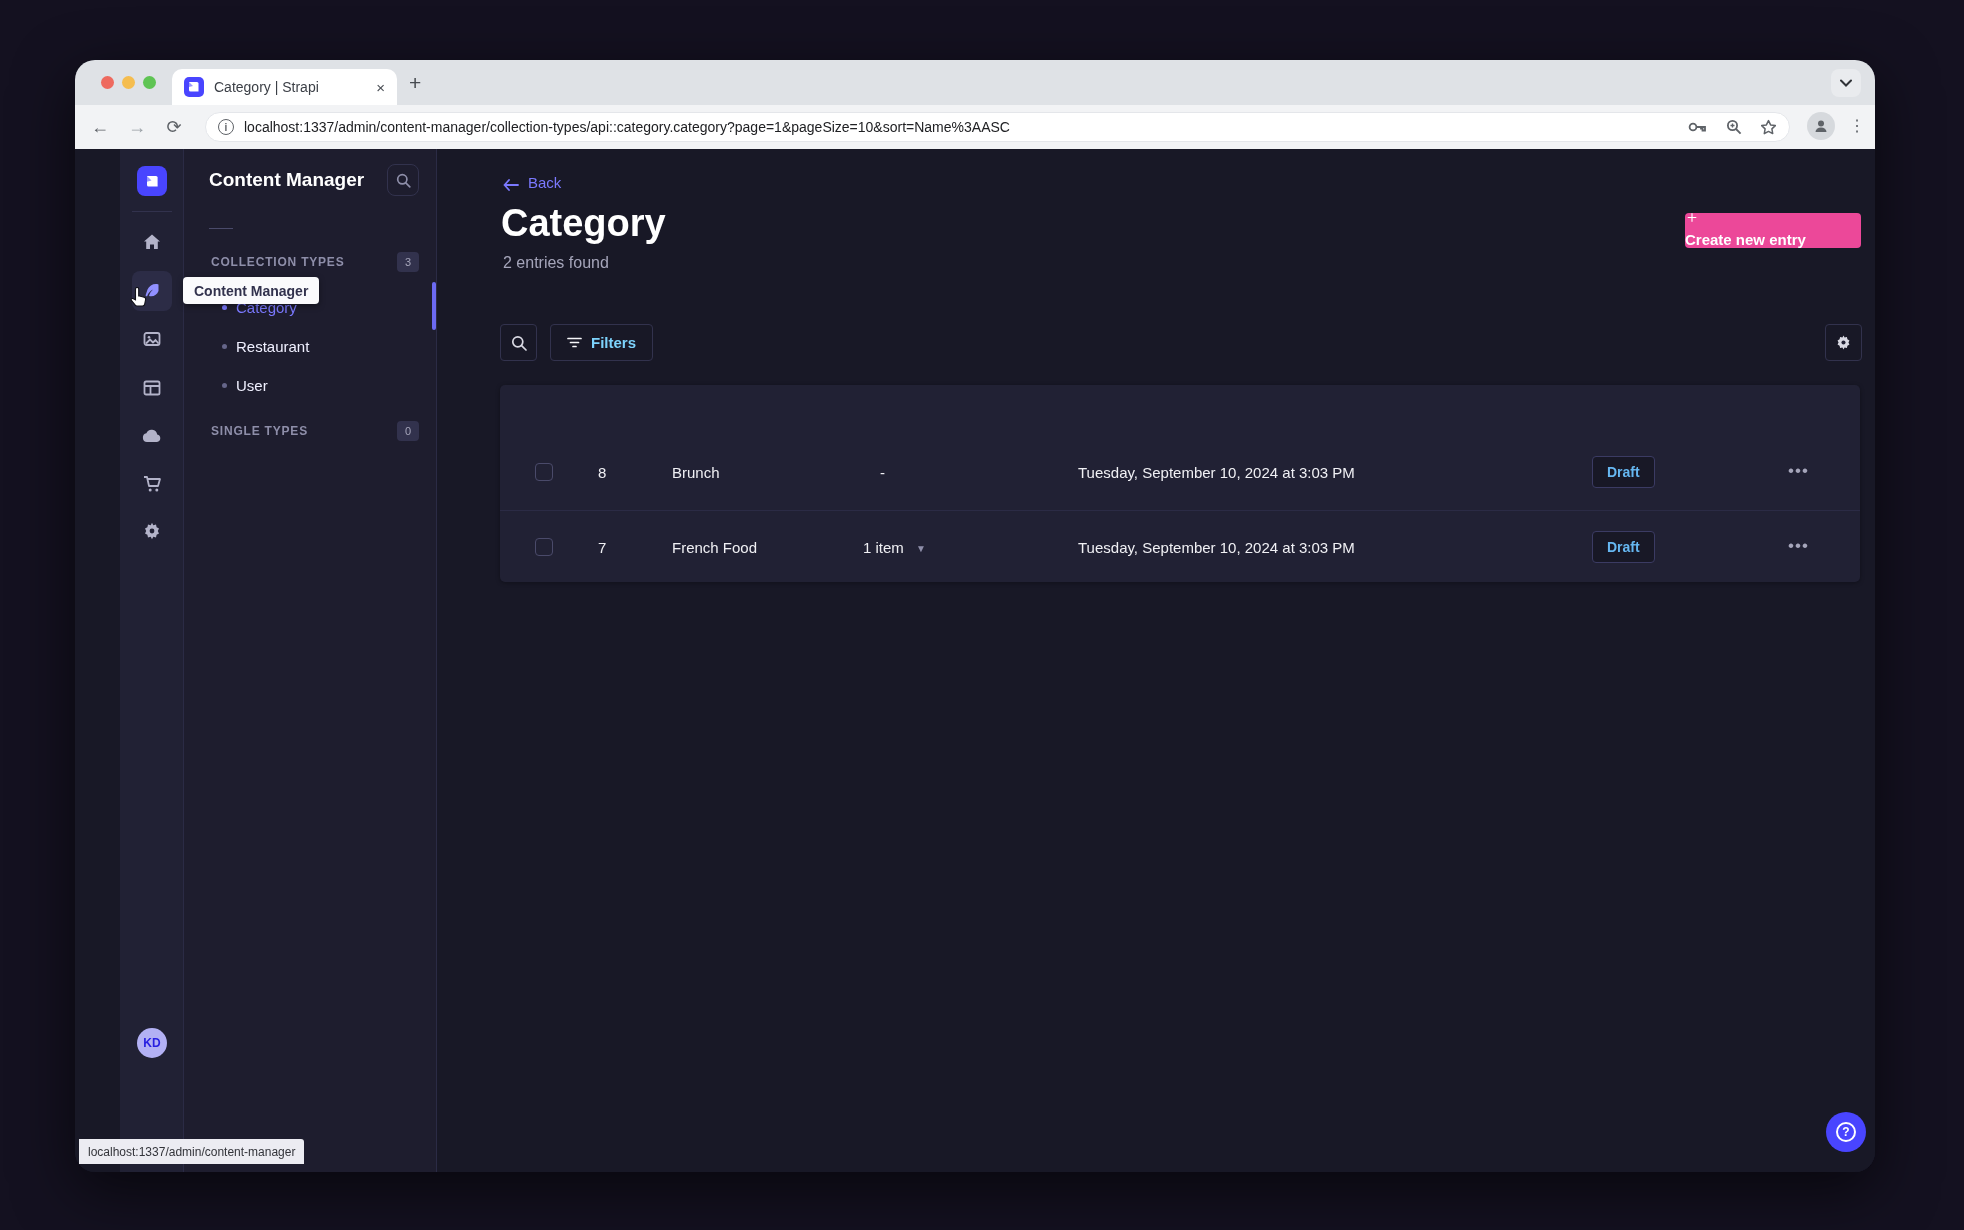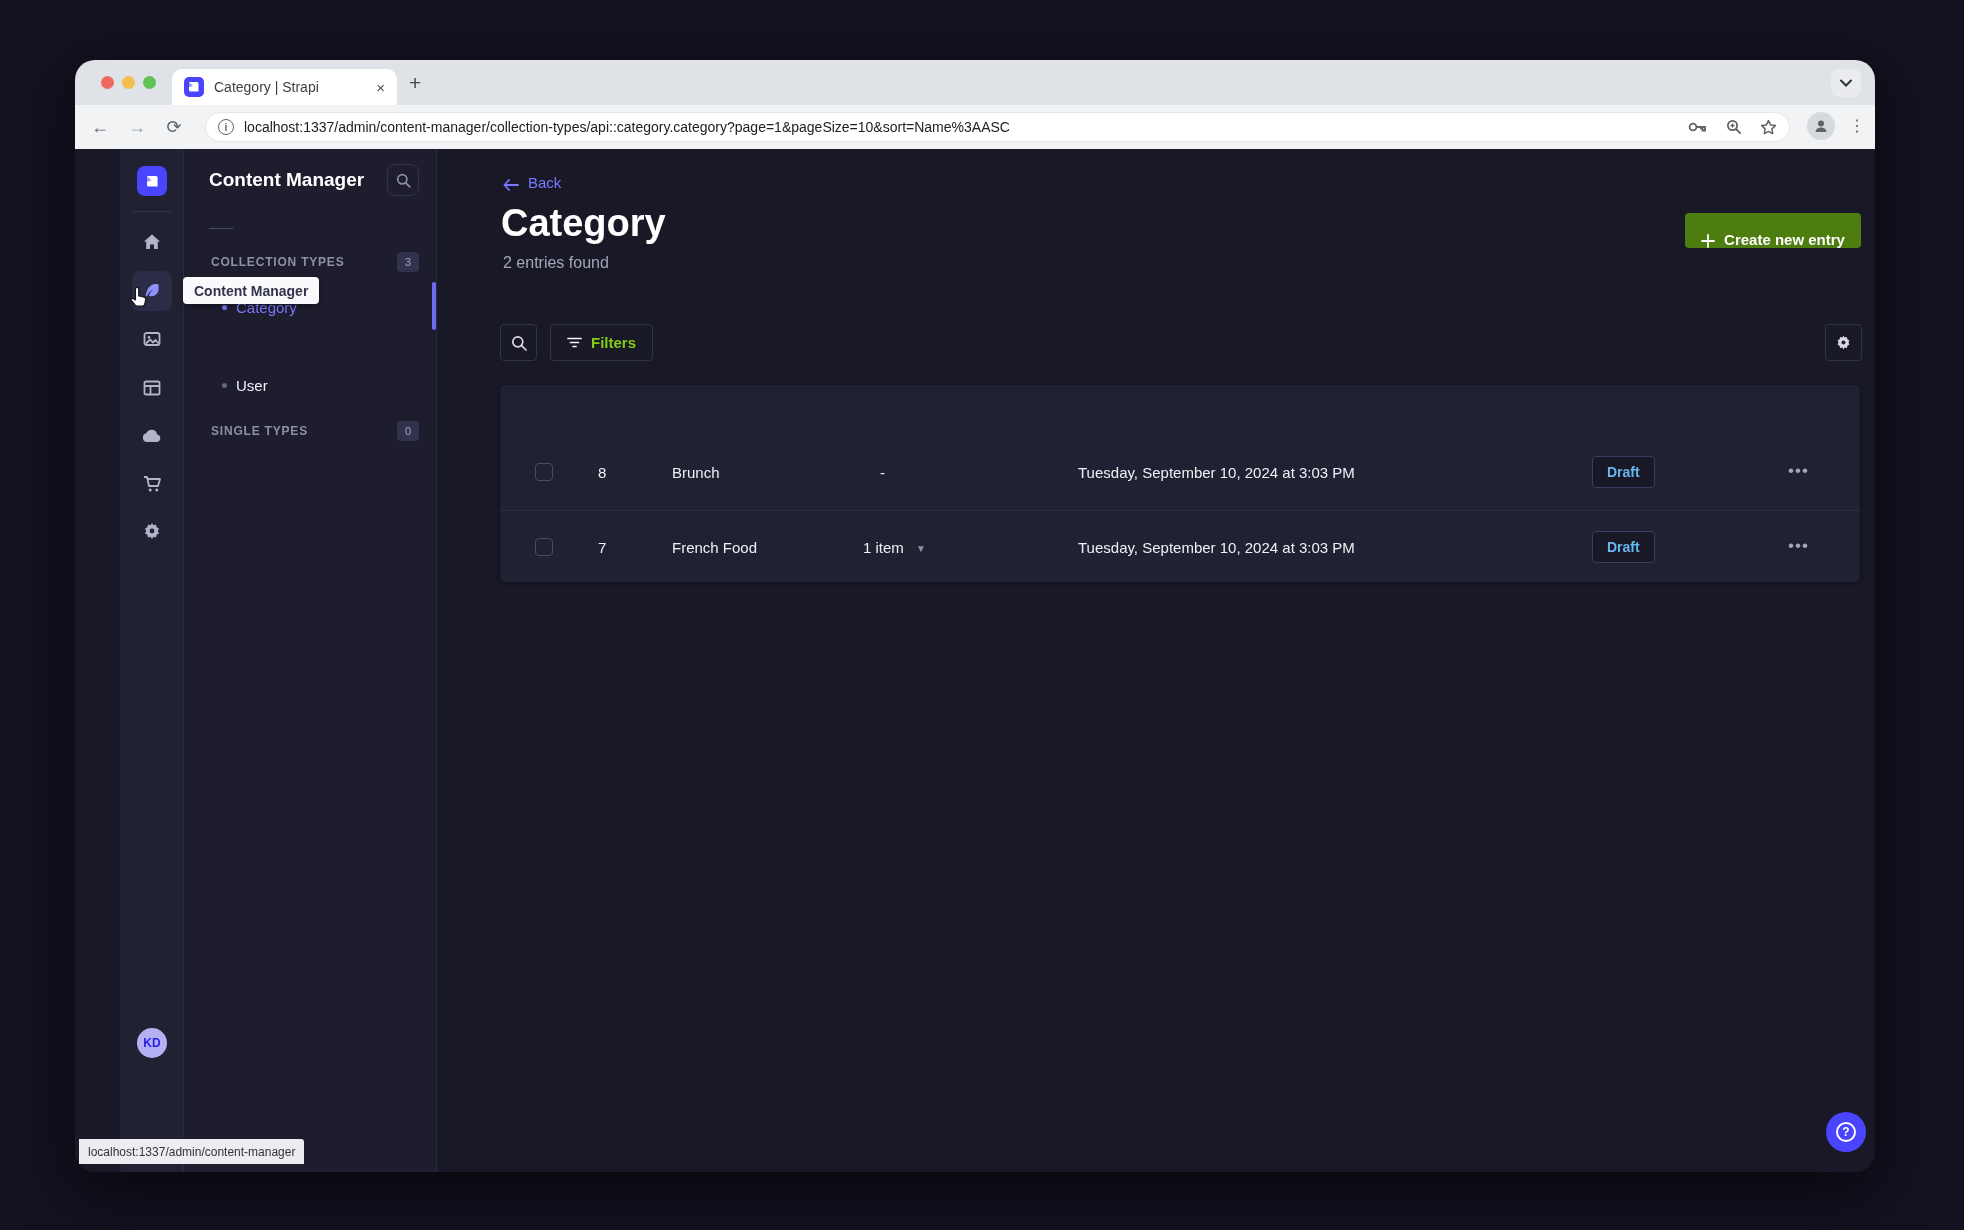--- a/index.html
+++ b/index.html
@@ -79,30 +79,30 @@
              display:flex; align-items:center; padding:0 11px; z-index:20;
              box-shadow:0 2px 6px rgba(0,0,0,.4); }
   .tooltip span { font-size:14px; font-weight:bold; color:#32324d; white-space:nowrap; }
 
   
   .main { position:relative; flex:1; height:100%; background:#181826; }
   .back-link { position:absolute; left:66px; top:25px; display:flex; align-items:flex-end; gap:9px;
                color:#7b79ff; font-size:15px; }
   .page-title { position:absolute; left:64px; top:53px; font-size:38px; font-weight:bold; color:#ffffff; }
   .page-subtitle { position:absolute; left:66px; top:105px; font-size:16px; color:#a5a5ba; }
-  .create-btn { position:absolute; left:1248px; top:64px; width:176px; height:35px; background:#4d7c0f;
+  .create-btn { position:absolute; left:1248px; top:64px; width:176px; height:35px; background:#ec4899;
                 border:none; border-radius:4px; color:#ffffff; font-size:15px; font-weight:600;
-                display:flex; align-items:flex-end; justify-content:center; gap:9px;
-                font-family:"Liberation Sans", sans-serif; }
+                display:flex; align-items:flex-start; justify-content:center; gap:9px;
+                font-family:"Liberation Sans", sans-serif;flex-direction:column; }
   .icon-sq-btn { position:absolute; width:37px; height:37px; border:1px solid #32324d; border-radius:4px;
                  background:transparent; display:flex; align-items:center; justify-content:center; color:#d9d9e3; }
   .search-btn { left:63px; top:175px; }
   .gear-btn { left:1388px; top:175px; }
   .filters-btn { position:absolute; left:113px; top:175px; height:37px; padding:0 16px; background:transparent;
-                 border:1px solid #32324d; border-radius:4px; color:#84cc16; font-size:15px; font-weight:600;
+                 border:1px solid #32324d; border-radius:4px; color:#7dd3fc; font-size:15px; font-weight:600;
                  display:flex; align-items:center; gap:9px; font-family:"Liberation Sans", sans-serif; }
 
   
   .table { position:absolute; left:63px; top:236px; width:1360px; height:197px; background:#212134;
            border-radius:5px; box-shadow:0 1px 4px rgba(3,3,5,.35); }
   .thead { position:absolute; left:0; top:0; width:100%; height:47px; border-bottom:1px solid #2b2b45; }
   .th { position:absolute; top:17px; font-size:12px; font-weight:bold; letter-spacing:.5px; color:#b9b9cc; }
   .checkbox { position:absolute; width:18px; height:18px; border:1px solid #4a4a6a; border-radius:4px; background:transparent; }
   .trow { position:absolute; left:0; width:100%; }
   .row1 { top:48px; height:78px; border-bottom:1px solid #2b2b45; }
@@ -254,20 +254,24 @@
 
       <div class="section-row" style="top:103px">
         <span class="section-label">COLLECTION TYPES</span>
         <span class="count-badge">3</span>
       </div>
 
       <div class="nav-item active" style="top:139px">
         <span class="bullet"></span>
         <span class="nav-item-label">Category</span>
       </div>
+      <div class="nav-item" style="top:178px">
+        <span class="bullet"></span>
+        <span class="nav-item-label">Restaurant</span>
+      </div>
       <div class="nav-item" style="top:217px">
         <span class="bullet"></span>
         <span class="nav-item-label">User</span>
       </div>
 
       <div class="section-row" style="top:272px">
         <span class="section-label">SINGLE TYPES</span>
         <span class="count-badge">0</span>
       </div>
 

